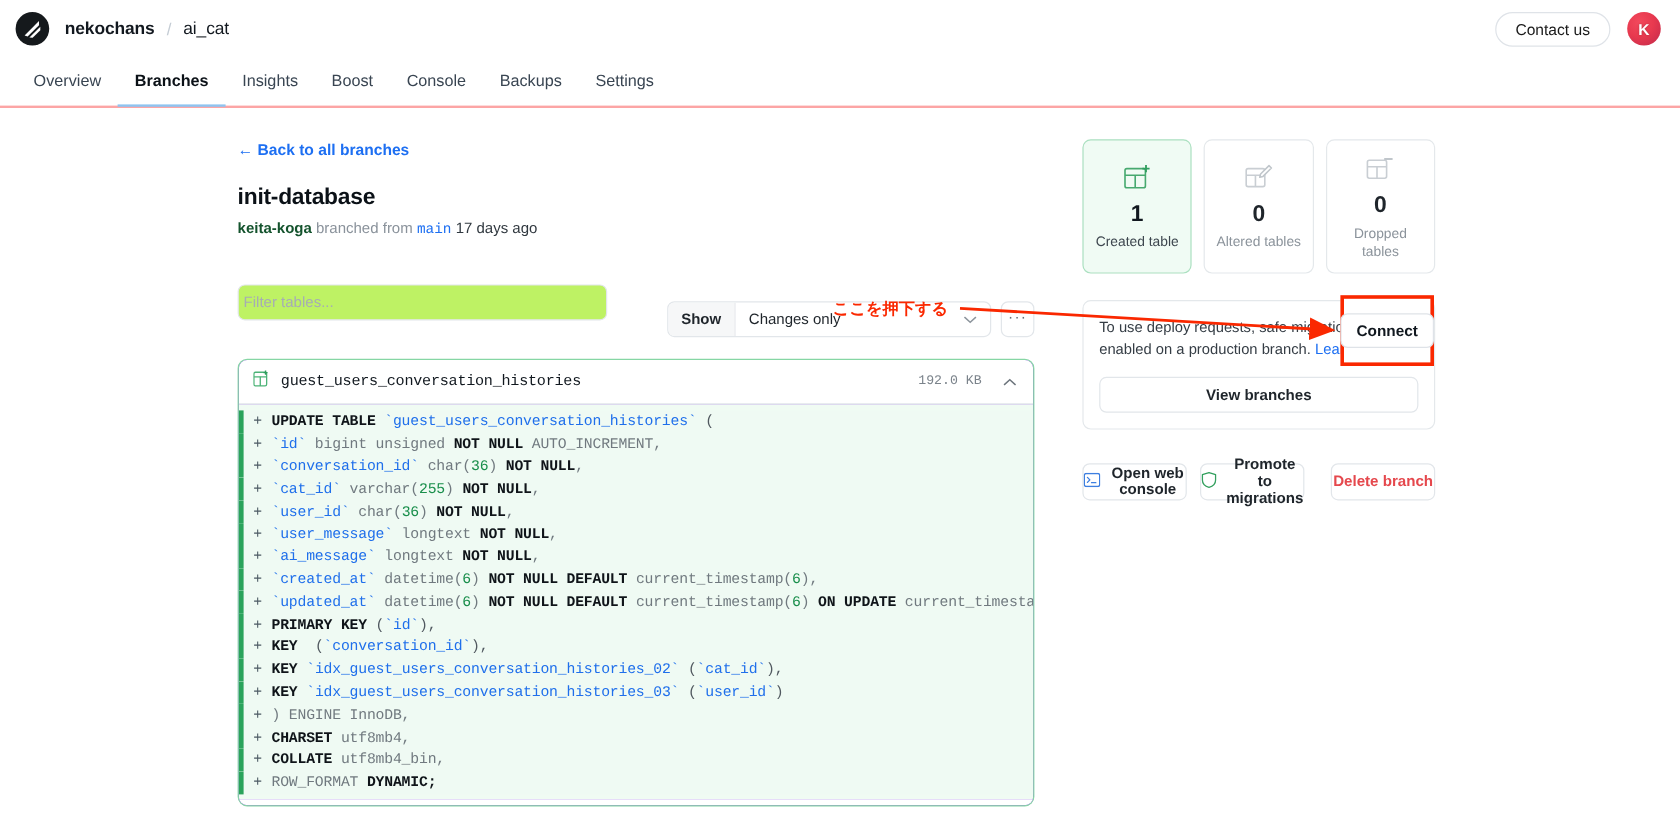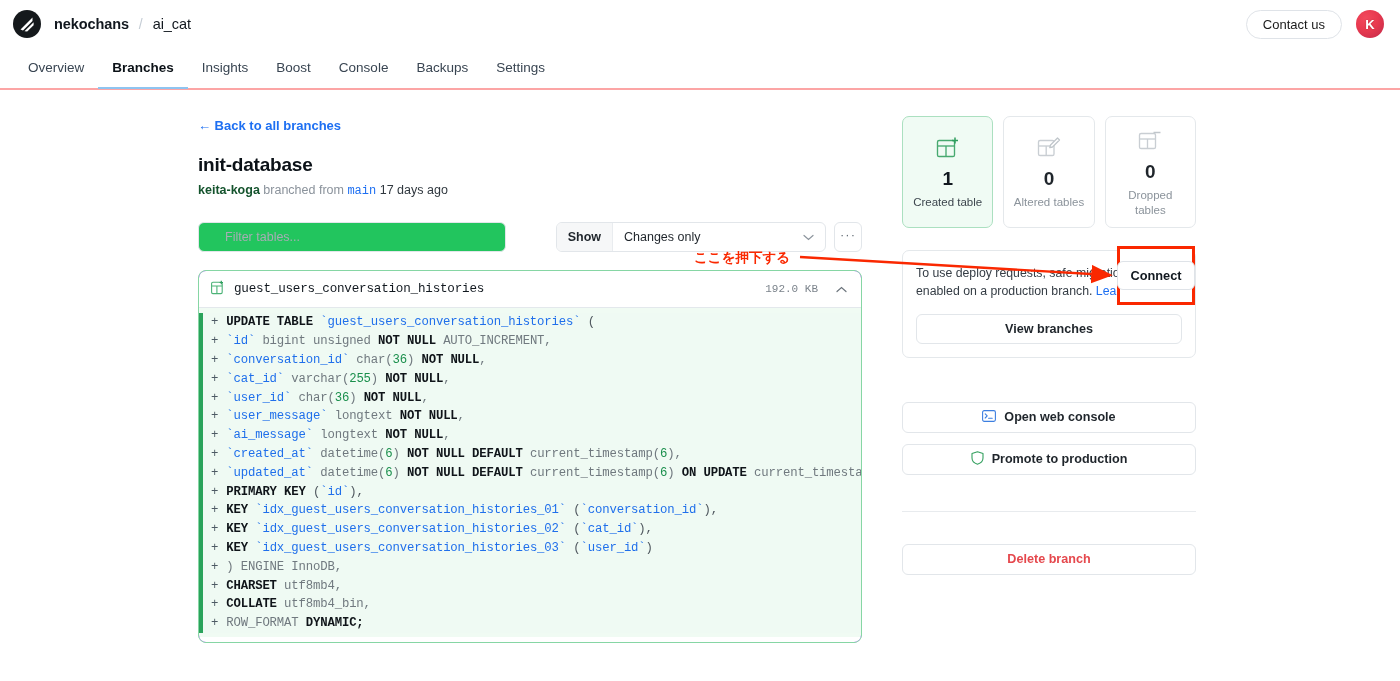--- a/index.html
+++ b/index.html
@@ -64,25 +64,25 @@
   .branch-title { font-size: 19px; font-weight: 700; color: #0b1117; margin-top: 20px; letter-spacing: -0.2px; }
   .branch-sub { font-size: 12.5px; color: #8a929b; margin-top: 7px; }
   .branch-sub .who { color: #14532d; font-weight: 700; }
   .branch-sub .parent { color: #1d6ff2; font-family: "Liberation Mono", monospace; font-size: 12px; }
   .branch-sub .ago { color: #30383f; }
 
   
   .toolbar { display: flex; align-items: center; margin-top: 24px; }
   .filter-input {
     width: 308px; height: 30px; border: 1px solid #e2e6ea; border-radius: 6px;
-    padding: 0 26px; font-size: 12.5px; color: #2b3138; background: #22c55e;
+    padding: 0 4px; font-size: 12.5px; color: #2b3138; background: #bef264;
     outline: none; font-family: "Liberation Sans", sans-serif;
   }
   .filter-input::placeholder { color: #a6adb4; }
-  .toolbar-right { margin-left: auto; display: flex; align-items: center; gap: 8px; }
+  .toolbar-right { margin-left: auto; display: flex; align-items: center; gap: 8px; margin-top: 29px; }
   .show-group {
     display: flex; align-items: stretch; height: 30px;
     border: 1px solid #e2e6ea; border-radius: 6px; overflow: hidden; background: #fff;
   }
   .show-label {
     display: flex; align-items: center; padding: 0 11px;
     background: #f6f7f8; font-size: 12.5px; font-weight: 700; color: #1f252b;
     border-right: 1px solid #e9ecef;
   }
   .show-value {
@@ -153,21 +153,21 @@
   }
   .info-text { font-size: 12.3px; color: #353d45; line-height: 1.5; }
   .info-text a { color: #1d6ff2; text-decoration: none; cursor: pointer; }
   .wide-btn {
     display: flex; align-items: center; justify-content: center; gap: 8px;
     width: 100%; height: 30px; border: 1px solid #e2e6ea; border-radius: 6px;
     background: #fff; font-size: 12.6px; font-weight: 700; color: #1f252b;
     cursor: pointer; font-family: "Liberation Sans", sans-serif;
   }
   .view-branches { margin-top: 13px; }
-  .action-stack { margin-top: 44px; display: flex; flex-direction: column; gap: 11px; }
+  .action-stack { margin-top: 28px; display: flex; flex-direction: row; gap: 11px; }
   .stack-btn { height: 31px; }
   .divider { height: 1px; background: #e8ebee; margin: 25px 0 21px 0; }
   .danger-btn { color: #e5484d; }
 
   
   .anno-text {
     position: absolute; left: 694px; top: 159px;
     font-size: 13.5px; color: #fa2800; font-weight: 700;
     font-family: "DejaVu Sans", sans-serif; white-space: nowrap;
   }
@@ -271,21 +271,21 @@
             <div class="diff-line"><span class="plus">+</span><span class="k">UPDATE TABLE </span><span class="id">`guest_users_conversation_histories`</span><span class="pn"> (</span></div>
             <div class="diff-line"><span class="plus">+</span><span class="id">`id`</span><span class="ty"> bigint unsigned </span><span class="k">NOT NULL</span><span class="ty"> AUTO_INCREMENT,</span></div>
             <div class="diff-line"><span class="plus">+</span><span class="id">`conversation_id`</span><span class="ty"> char(</span><span class="n">36</span><span class="ty">) </span><span class="k">NOT NULL</span><span class="ty">,</span></div>
             <div class="diff-line"><span class="plus">+</span><span class="id">`cat_id`</span><span class="ty"> varchar(</span><span class="n">255</span><span class="ty">) </span><span class="k">NOT NULL</span><span class="ty">,</span></div>
             <div class="diff-line"><span class="plus">+</span><span class="id">`user_id`</span><span class="ty"> char(</span><span class="n">36</span><span class="ty">) </span><span class="k">NOT NULL</span><span class="ty">,</span></div>
             <div class="diff-line"><span class="plus">+</span><span class="id">`user_message`</span><span class="ty"> longtext </span><span class="k">NOT NULL</span><span class="ty">,</span></div>
             <div class="diff-line"><span class="plus">+</span><span class="id">`ai_message`</span><span class="ty"> longtext </span><span class="k">NOT NULL</span><span class="ty">,</span></div>
             <div class="diff-line"><span class="plus">+</span><span class="id">`created_at`</span><span class="ty"> datetime(</span><span class="n">6</span><span class="ty">) </span><span class="k">NOT NULL DEFAULT</span><span class="ty"> current_timestamp(</span><span class="n">6</span><span class="ty">),</span></div>
             <div class="diff-line"><span class="plus">+</span><span class="id">`updated_at`</span><span class="ty"> datetime(</span><span class="n">6</span><span class="ty">) </span><span class="k">NOT NULL DEFAULT</span><span class="ty"> current_timestamp(</span><span class="n">6</span><span class="ty">) </span><span class="k">ON UPDATE</span><span class="ty"> current_timestamp(</span></div>
             <div class="diff-line"><span class="plus">+</span><span class="k">PRIMARY KEY</span><span class="pn"> (</span><span class="id">`id`</span><span class="pn">),</span></div>
-            <div class="diff-line"><span class="plus">+</span><span class="k">KEY</span><span class="ty"> </span><span class="id">`idx_guest_users_conversation_histories_01`</span><span class="pn"> (</span><span class="id">`conversation_id`</span><span class="pn">),</span></div>
+            <div class="diff-line"><span class="plus">+</span><span class="k">KEY</span><span class="ty"> </span><span class="pn"> (</span><span class="id">`conversation_id`</span><span class="pn">),</span></div>
             <div class="diff-line"><span class="plus">+</span><span class="k">KEY</span><span class="ty"> </span><span class="id">`idx_guest_users_conversation_histories_02`</span><span class="pn"> (</span><span class="id">`cat_id`</span><span class="pn">),</span></div>
             <div class="diff-line"><span class="plus">+</span><span class="k">KEY</span><span class="ty"> </span><span class="id">`idx_guest_users_conversation_histories_03`</span><span class="pn"> (</span><span class="id">`user_id`</span><span class="pn">)</span></div>
             <div class="diff-line"><span class="plus">+</span><span class="ty">) ENGINE InnoDB,</span></div>
             <div class="diff-line"><span class="plus">+</span><span class="k">CHARSET</span><span class="ty"> utf8mb4,</span></div>
             <div class="diff-line"><span class="plus">+</span><span class="k">COLLATE</span><span class="ty"> utf8mb4_bin,</span></div>
             <div class="diff-line"><span class="plus">+</span><span class="ty">ROW_FORMAT</span><span class="k"> DYNAMIC;</span></div>
           </div>
         <div class="diff-pad"></div>
       </div>
     </div>
@@ -353,21 +353,21 @@
           </span>
           <span>Open web console</span>
         </button>
 
         <button class="wide-btn stack-btn">
           <span>
             <svg width="13" height="14" viewBox="0 0 13 14">
               <path d="M6.5 0.8 L12 2.6 V7 C12 10.2 9.4 12.3 6.5 13.2 C3.6 12.3 1 10.2 1 7 V2.6 Z" fill="none" stroke="#34a05f" stroke-width="1.1" stroke-linejoin="round"></path>
             </svg>
           </span>
-          <span>Promote to production</span>
+          <span>Promote to migrations</span>
         </button>
 
         <div class="divider"></div>
 
         <button class="wide-btn stack-btn danger-btn">Delete branch</button>
       </div>
     </div>
   </div>
 
   <svg class="anno-svg" width="1400" height="681">

